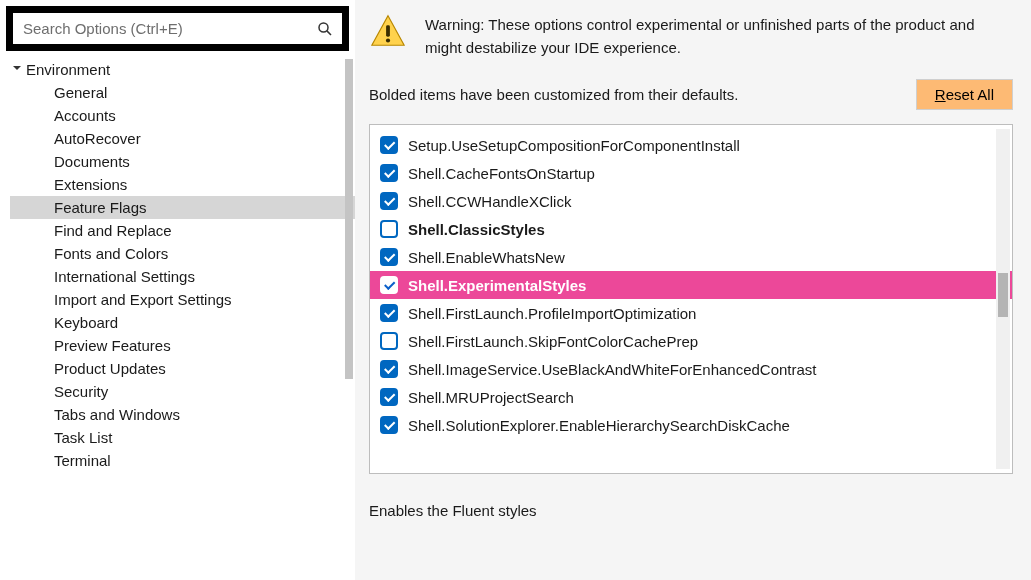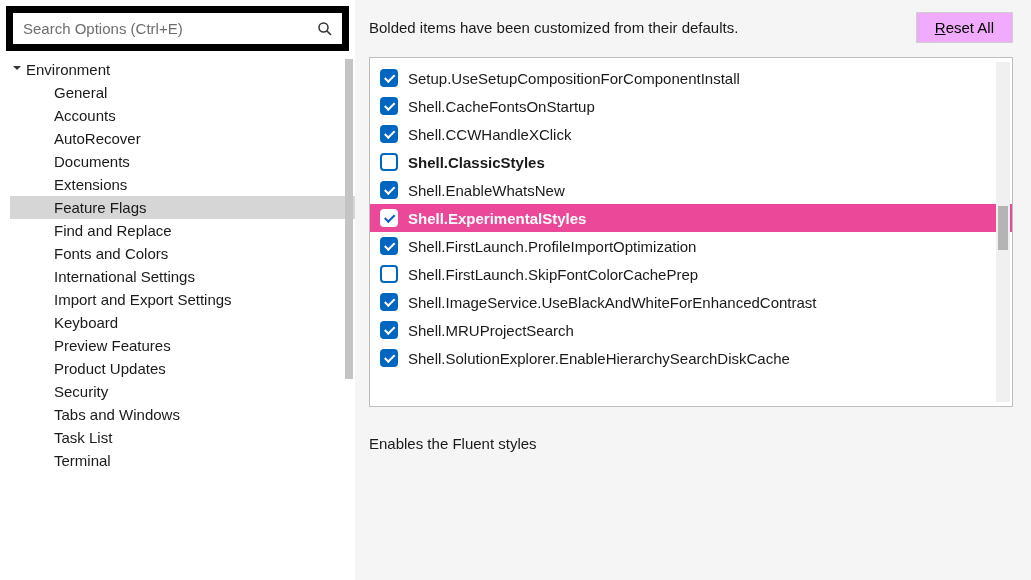--- a/index.html
+++ b/index.html
@@ -109,21 +109,21 @@
       line-height: 1.5;
       padding-top: 2px;
     }
     .info-row {
       display: flex; align-items: center;
       justify-content: space-between;
       margin-bottom: 14px;
     }
     .info-text { font-size: 15px; }
     .reset-btn {
-      background: #f0abfc;
+      background: #fdba74;
       border: 1px solid #cfcfcf;
       padding: 6px 18px;
       font-size: 15px;
       cursor: pointer;
     }
     .reset-btn .mnemonic { text-decoration: underline; }
     
     .flags-box {
       border: 1px solid #bdbdbd;
       background: #fff;
@@ -231,20 +231,30 @@
           <div class="tree-child">Terminal</div>
         </div>
     </div>
     <div class="tree-scrollbar">
       <div class="tree-thumb"></div>
     </div>
   </div>
 </aside>
 
 <main class="main">
+  <div class="warn-row">
+    <span class="warn-icon">
+      <svg viewBox="0 0 40 40">
+        <path d="M20 4 L37 35 H3 Z" fill="#ffd24d" stroke="#b88700" stroke-width="1.2"></path>
+        <rect x="18" y="14" width="4" height="12" rx="1.5" fill="#3a2d00"></rect>
+        <circle cx="20" cy="30" r="2.2" fill="#3a2d00"></circle>
+      </svg>
+    </span>
+    <div class="warn-text">Warning: These options control experimental or unfinished parts of the product and might destabilize your IDE experience.</div>
+  </div>
 
   <div class="info-row">
     <div class="info-text">Bolded items have been customized from their defaults.</div>
     <button class="reset-btn">
       <span class="mnemonic">R</span><span>eset All</span>
     </button>
   </div>
 
   <div class="flags-box">
     <div class="flags-list" id="flags-list">

